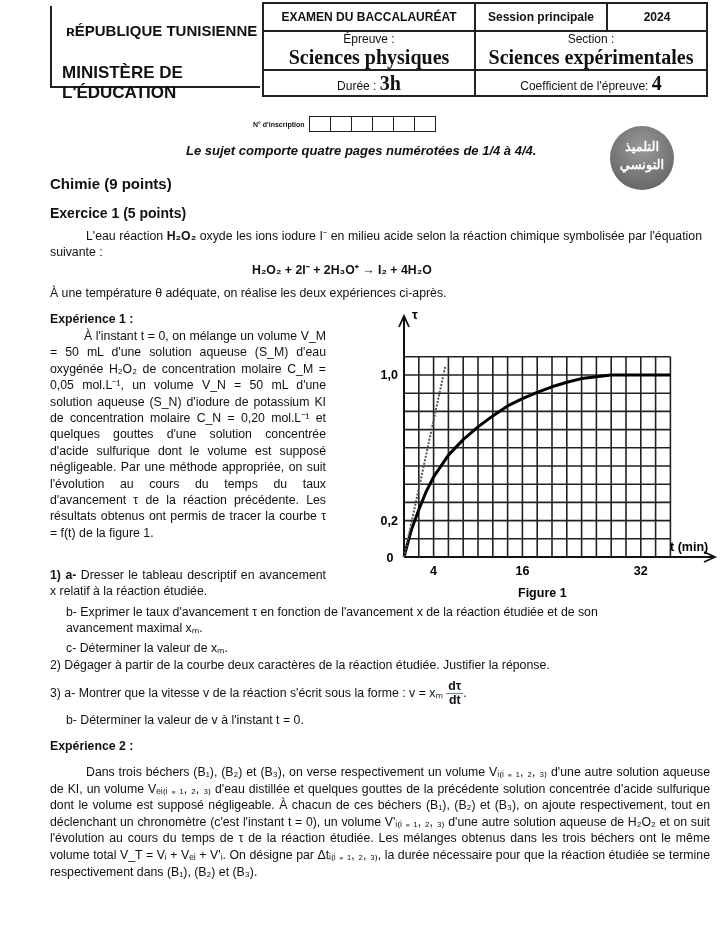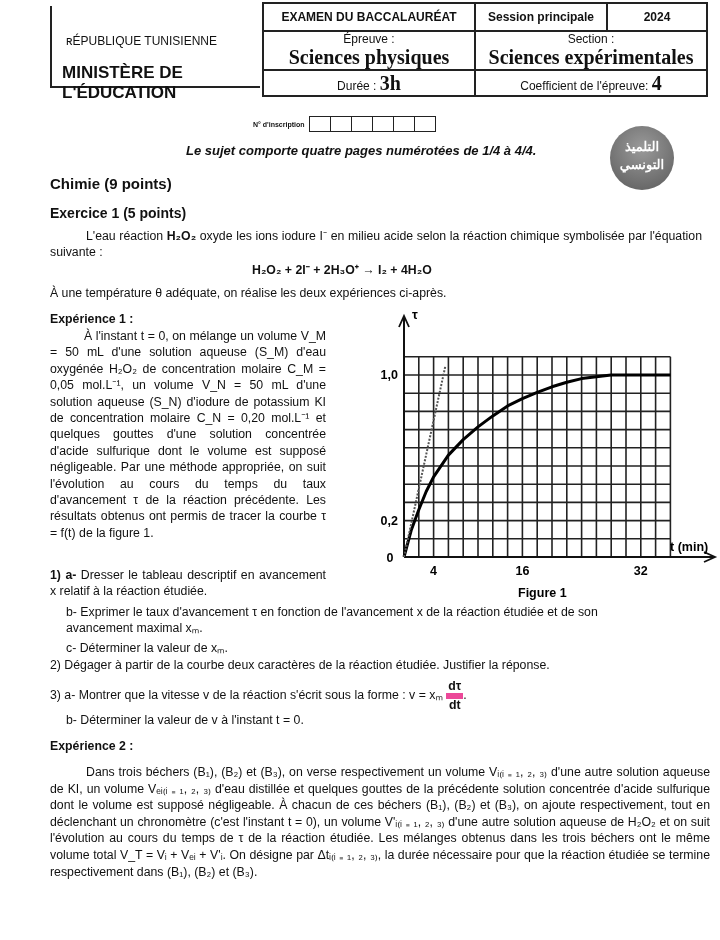--- a/index.html
+++ b/index.html
@@ -1,38 +1,38 @@
 <!DOCTYPE html>
 <html><head>
 <meta charset="utf-8">
 <style>
   html,body{margin:0;padding:0;background:#fff;}
   body{width:720px;height:940px;position:relative;overflow:hidden;font-family:"Liberation Sans",sans-serif;color:#111;font-size:12.5px;}
   .abs{position:absolute;}
   .hdr-left{left:50px;top:6px;width:208px;height:80px;border-left:2px solid #222;border-bottom:2px solid #222;}
-  .hdr-left .l1{position:absolute;left:14px;top:16px;font-weight:normal;font-size:12px;margin-top:12px;}
+  .hdr-left .l1{position:absolute;left:14px;top:16px;font-weight:bold;font-size:15px;}
   .hdr-left .l2{position:absolute;left:10px;top:57px;font-weight:bold;font-size:17px;}
   table.hdr{position:absolute;left:262px;top:2px;border-collapse:collapse;width:446px;padding-left:8px;}
   table.hdr td{border:2px solid #222;text-align:center;padding:0;font-size:12px;}
   .serif{font-family:"Liberation Serif",serif;font-weight:bold;font-size:20px;}
   .year{font-weight:bold;font-size:18px;}
   .insc{left:253px;top:116px;font-size:7px;font-weight:bold;display:flex;align-items:center;gap:4px;}
   .insc .boxes{display:flex;border:1px solid #222;}
   .insc .boxes span{width:20px;height:14px;border-right:1px solid #222;display:block;}
   .insc .boxes span:last-child{border-right:none;}
   .subj{left:186px;top:143px;font-weight:bold;font-style:italic;font-size:13px;}
   .logo{left:610px;top:126px;width:64px;height:64px;border-radius:50%;background:radial-gradient(circle at 50% 35%,#9a9a9a,#5a5a5a);color:#fff;font-weight:bold;font-size:13px;text-align:center;line-height:18px;padding-top:12px;box-sizing:border-box;}
   h1{position:absolute;left:50px;top:175px;margin:0;font-size:15px;font-weight:bold;}
   h2{position:absolute;left:50px;top:205px;margin:0;font-size:14px;font-weight:bold;}
   .p{position:absolute;font-size:12.3px;line-height:16.2px;}
   .just{text-align:justify;}
   .b{font-weight:bold;}
   .u{font-weight:bold;}
   .frac{display:inline-flex;flex-direction:column;align-items:center;vertical-align:middle;font-weight:bold;line-height:13px;}
-  .frac .num{border-bottom:6px solid #ec4899;padding:0 2px;}
+  .frac .num{border-bottom:1px solid #ec4899;padding:0 2px;}
   svg text{font-family:"Liberation Sans",sans-serif;font-weight:bold;}
 </style>
 </head>
 <body>
 
 <div class="abs hdr-left">
   <div class="l1">ʀÉPUBLIQUE TUNISIENNE</div>
   <div class="l2">MINISTÈRE DE L'ÉDUCATION</div>
 </div>
 <table class="hdr">

